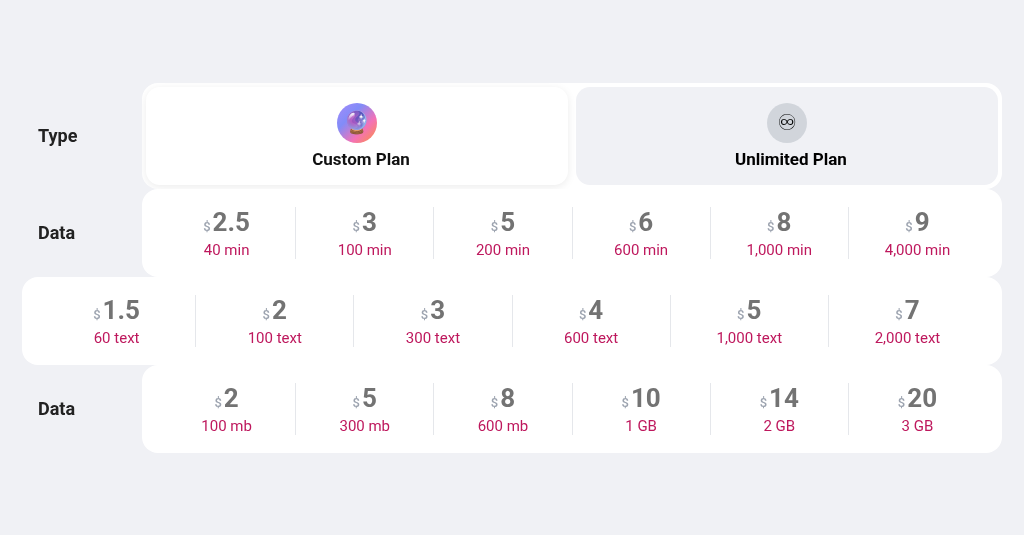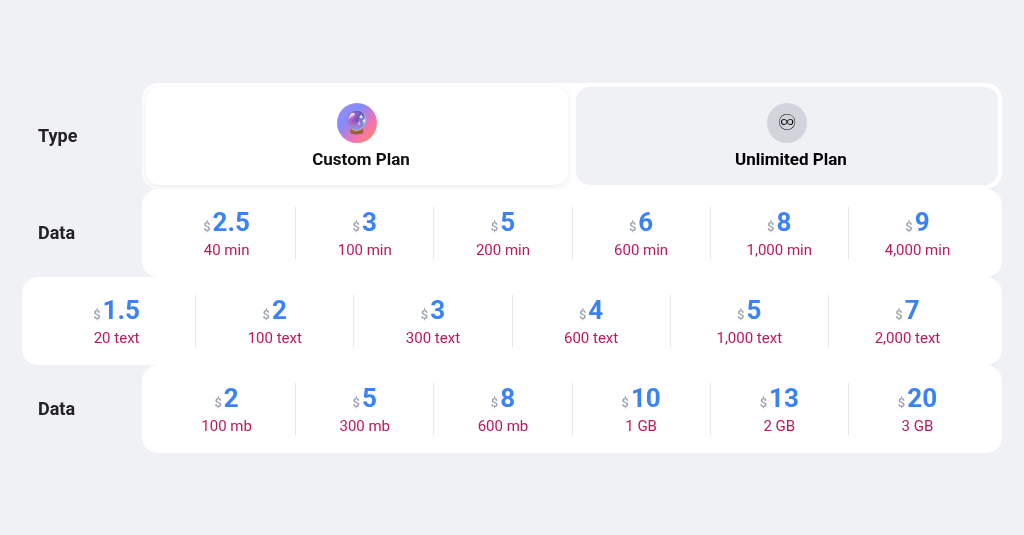--- a/index.html
+++ b/index.html
@@ -117,21 +117,21 @@
     }
     .price-dollar {
       font-size: 13px;
       font-weight: 500;
       color: #9ca3af;
       margin-right: 1px;
     }
     .price-value {
       font-size: 26px;
       font-weight: 700;
-      color: #3b82f6;
+      color: #737373;
     }
     .price-unit {
       font-size: 15px;
       color: #be185d;
       font-weight: 400;
     }
   </style>
 </head>
 <body>
 
@@ -203,21 +203,21 @@
       </div>
   </div>
 
   <div class="row pricing-row">
     <div class="row-content" id="text-items">
         <div class="price-item">
         <div class="price-main">
           <span class="price-dollar">$</span>
           <span class="price-value">1.5</span>
         </div>
-        <span class="price-unit">20 text</span>
+        <span class="price-unit">60 text</span>
       </div>
         <div class="price-item">
         <div class="price-main">
           <span class="price-dollar">$</span>
           <span class="price-value">2</span>
         </div>
         <span class="price-unit">100 text</span>
       </div>
         <div class="price-item">
         <div class="price-main">
@@ -279,21 +279,21 @@
         <div class="price-item">
         <div class="price-main">
           <span class="price-dollar">$</span>
           <span class="price-value">10</span>
         </div>
         <span class="price-unit">1 GB</span>
       </div>
         <div class="price-item">
         <div class="price-main">
           <span class="price-dollar">$</span>
-          <span class="price-value">13</span>
+          <span class="price-value">14</span>
         </div>
         <span class="price-unit">2 GB</span>
       </div>
         <div class="price-item">
         <div class="price-main">
           <span class="price-dollar">$</span>
           <span class="price-value">20</span>
         </div>
         <span class="price-unit">3 GB</span>
       </div>

